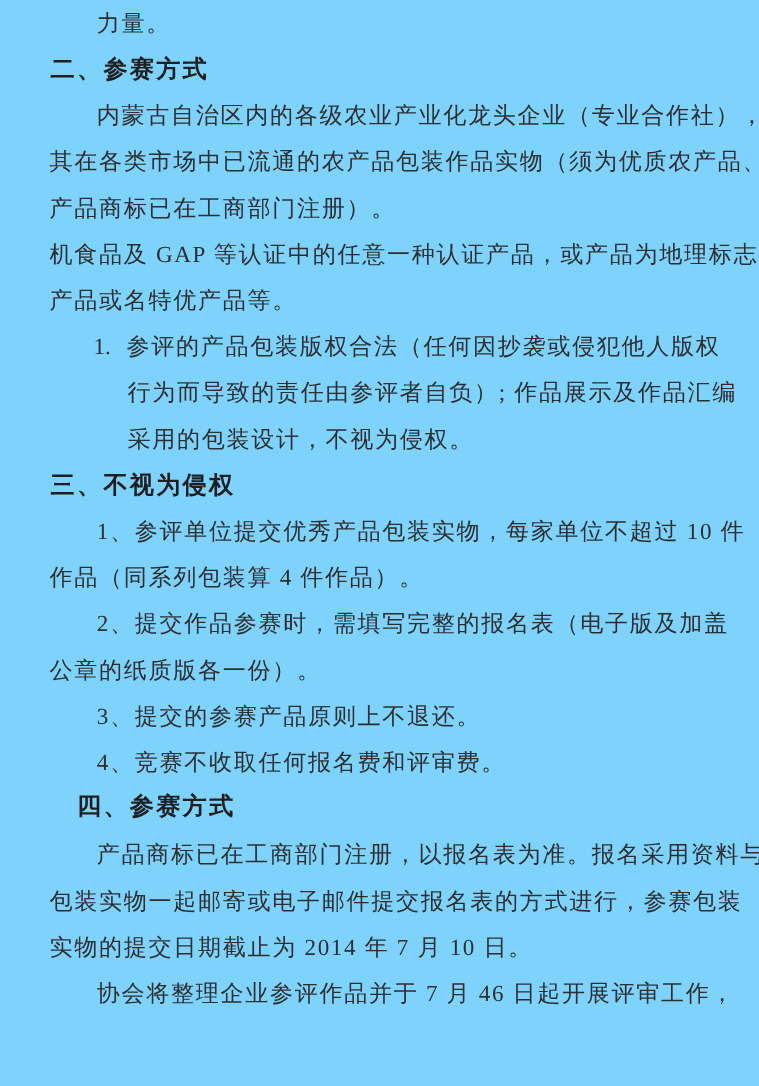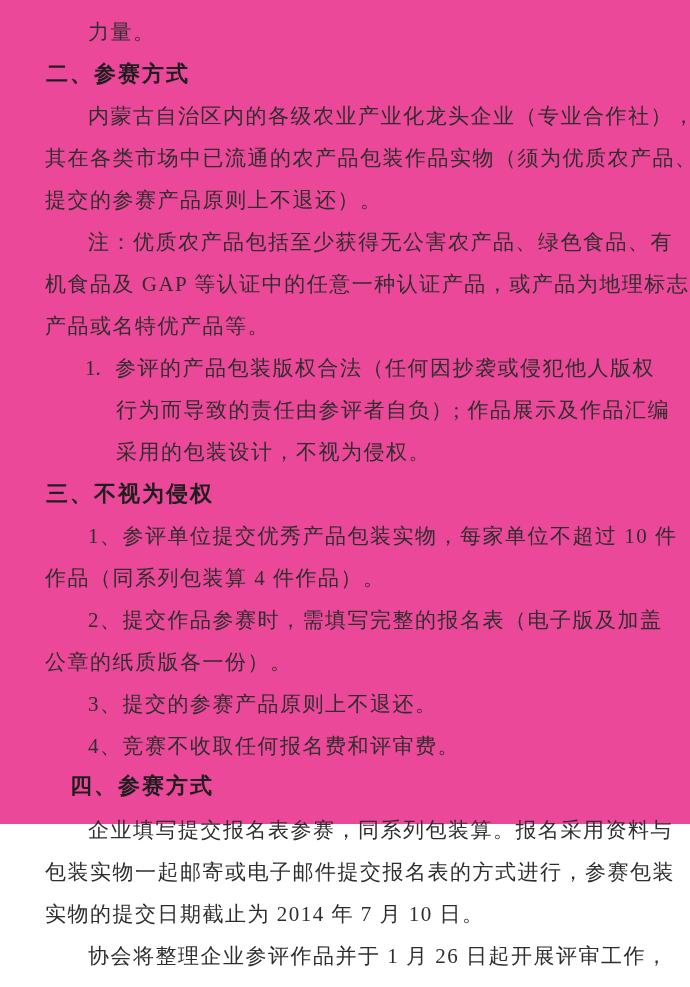--- a/index.html
+++ b/index.html
@@ -9,24 +9,24 @@
   }
   body {
     width: 690px;
     height: 987px;
     overflow: hidden;
     font-family: "Liberation Serif", "DejaVu Serif", serif;
     color: #2e2e2e;
   }
   .page {
     width: 690px;
-    height: 824px;
-    padding-top: 11px;
+    height: 987px;
+    padding-top: 0;
     box-sizing: border-box;
-    background: #ec4899;
+    background: #7dd3fc;
   }
   .line {
     height: 42px;
     line-height: 42px;
     font-size: 21px;
     letter-spacing: 1.5px;
     white-space: nowrap;
     color: #2e2e2e;
   }
   
@@ -52,34 +52,33 @@
   .list-cont { padding-left: 116px; }
 </style>
 </head>
 <body>
 
 <div class="page">
   <div class="line indent">力量。</div>
   <div class="line heading">二、参赛方式</div>
   <div class="line indent">内蒙古自治区内的各级农业产业化龙头企业（专业合作社），</div>
   <div class="line flush">其在各类市场中已流通的农产品包装作品实物（须为优质农产品、</div>
-  <div class="line flush">提交的参赛产品原则上不退还）。</div>
-  <div class="line indent">注：优质农产品包括至少获得无公害农产品、绿色食品、有</div>
+  <div class="line flush">产品商标已在工商部门注册）。</div>
   <div class="line flush">机食品及 GAP 等认证中的任意一种认证产品，或产品为地理标志</div>
   <div class="line flush">产品或名特优产品等。</div>
   <div class="line list-first">
     <span class="marker">1.</span><span>参评的产品包装版权合法（任何因抄袭或侵犯他人版权</span>
   </div>
   <div class="line list-cont">行为而导致的责任由参评者自负）; 作品展示及作品汇编</div>
   <div class="line list-cont">采用的包装设计，不视为侵权。</div>
   <div class="line heading">三、不视为侵权</div>
   <div class="line indent">1、参评单位提交优秀产品包装实物，每家单位不超过 10 件</div>
   <div class="line flush">作品（同系列包装算 4 件作品）。</div>
   <div class="line indent">2、提交作品参赛时，需填写完整的报名表（电子版及加盖</div>
   <div class="line flush">公章的纸质版各一份）。</div>
   <div class="line indent">3、提交的参赛产品原则上不退还。</div>
   <div class="line indent">4、竞赛不收取任何报名费和评审费。</div>
   <div class="line heading heading-deep">四、参赛方式</div>
-  <div class="line indent">企业填写提交报名表参赛，同系列包装算。报名采用资料与</div>
+  <div class="line indent">产品商标已在工商部门注册，以报名表为准。报名采用资料与</div>
   <div class="line flush">包装实物一起邮寄或电子邮件提交报名表的方式进行，参赛包装</div>
   <div class="line flush">实物的提交日期截止为 2014 年 7 月 10 日。</div>
-  <div class="line indent">协会将整理企业参评作品并于 1 月 26 日起开展评审工作，</div>
+  <div class="line indent">协会将整理企业参评作品并于 7 月 46 日起开展评审工作，</div>
 </div>
 
 </body></html>

